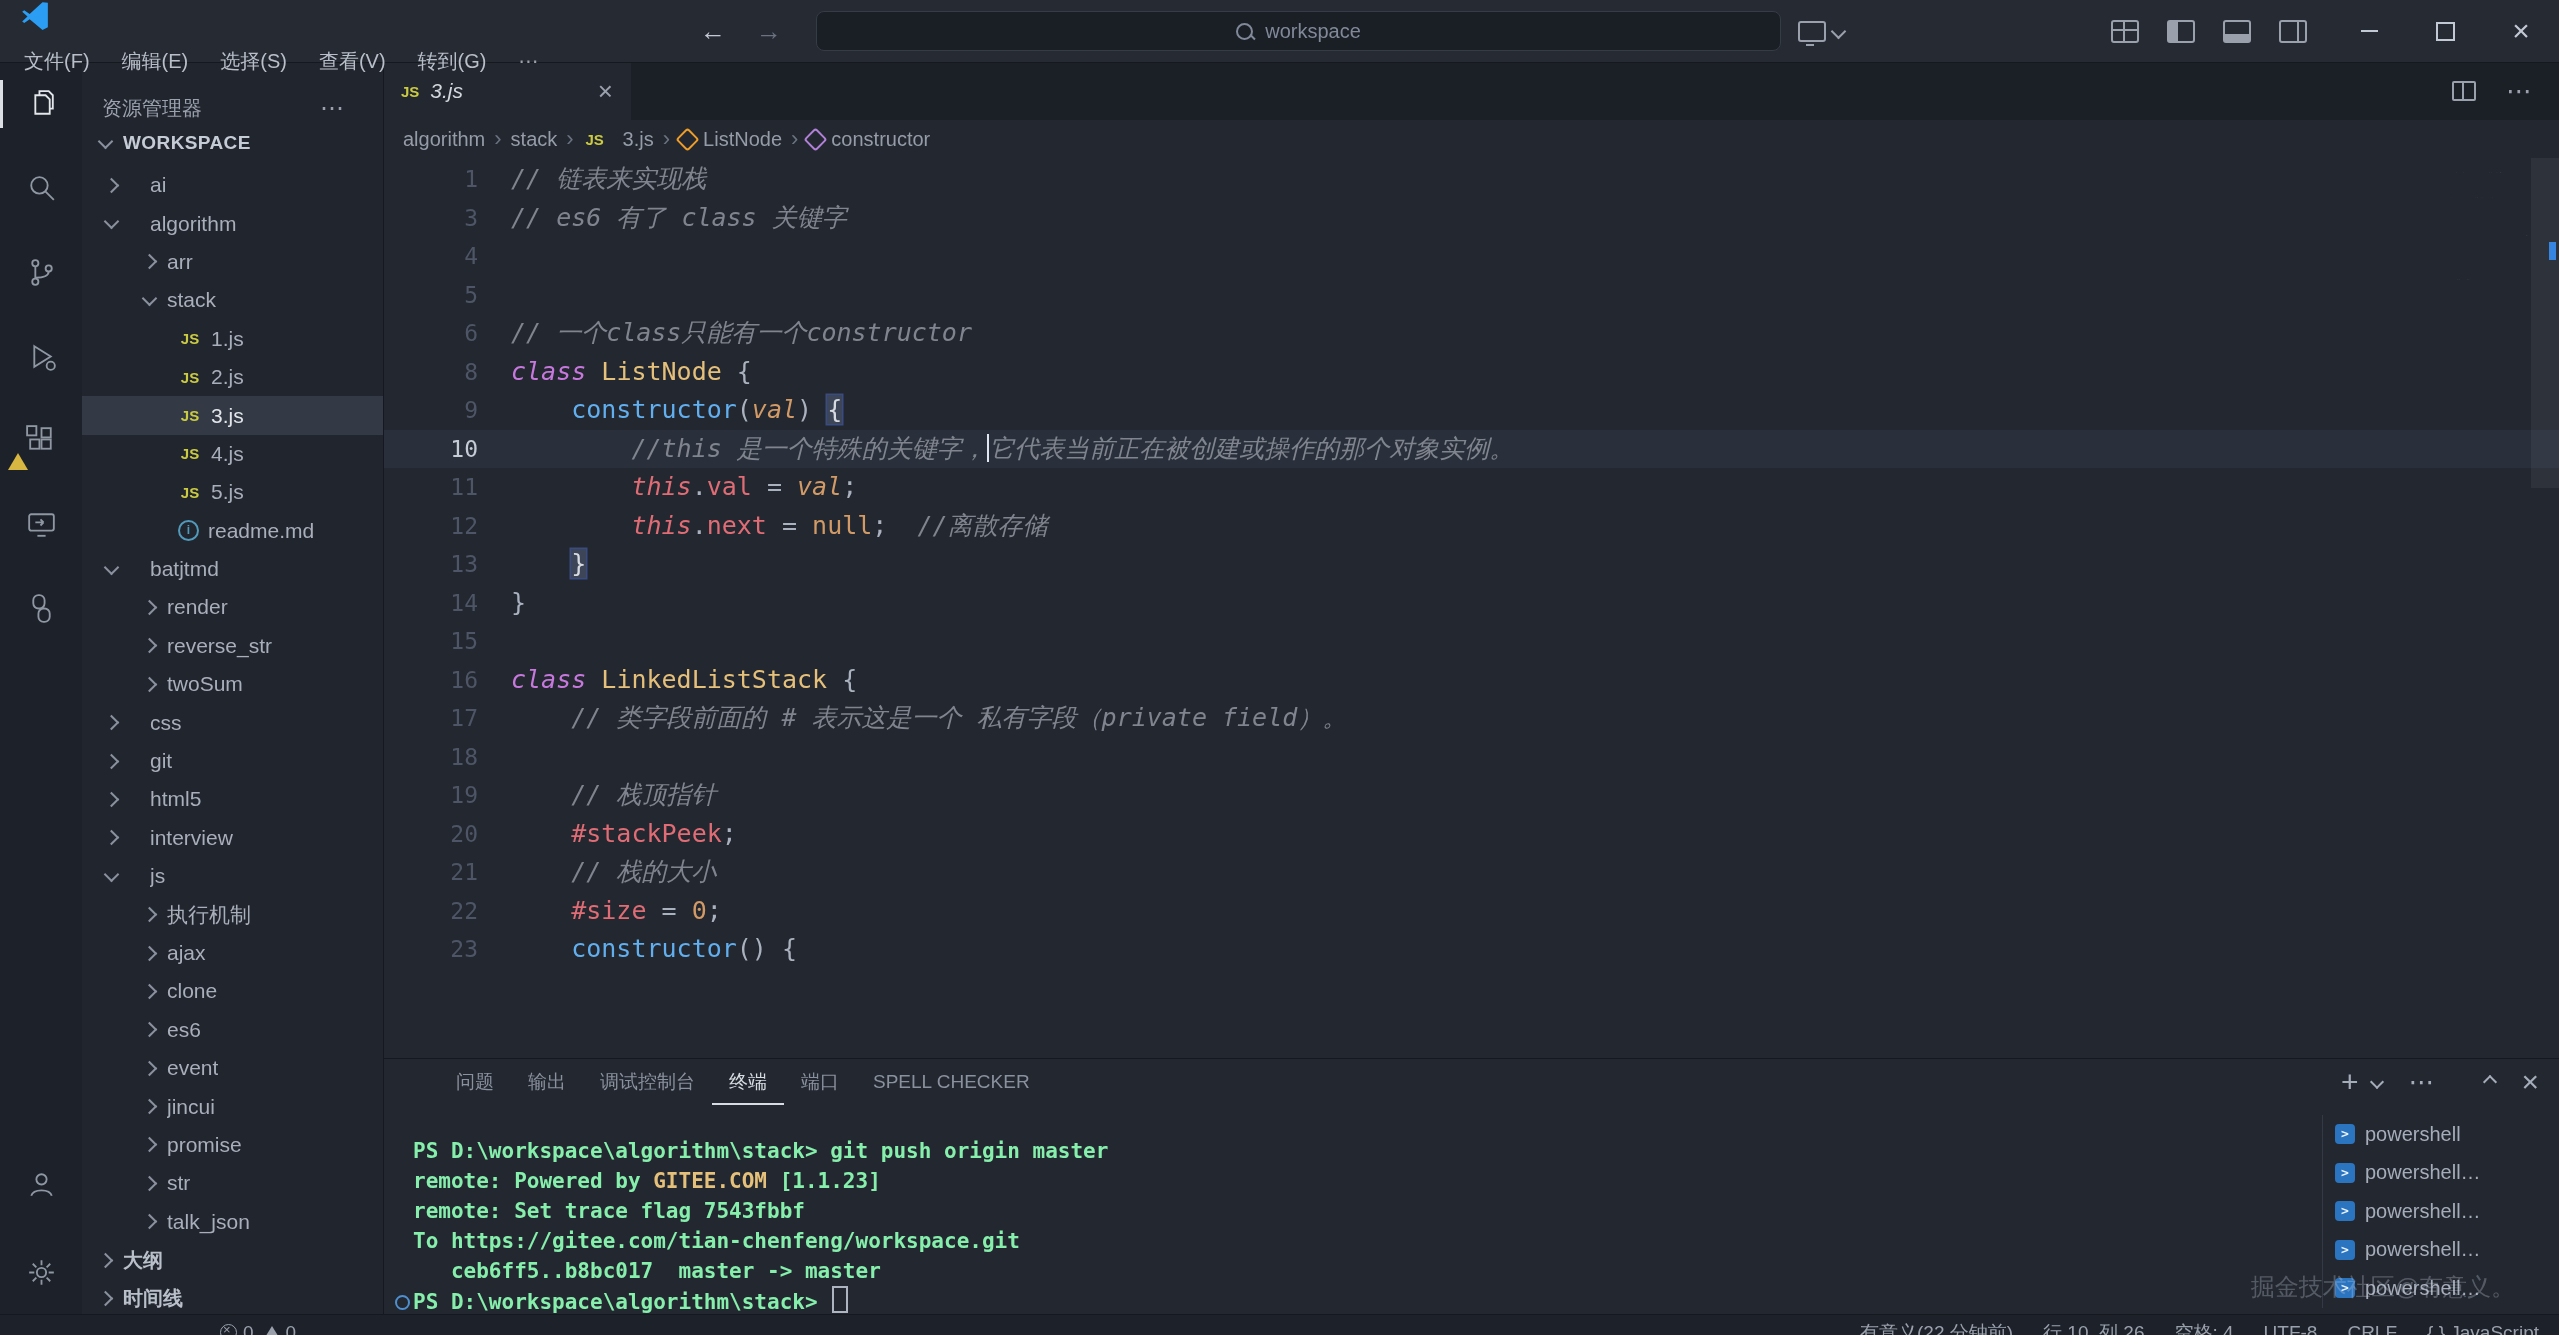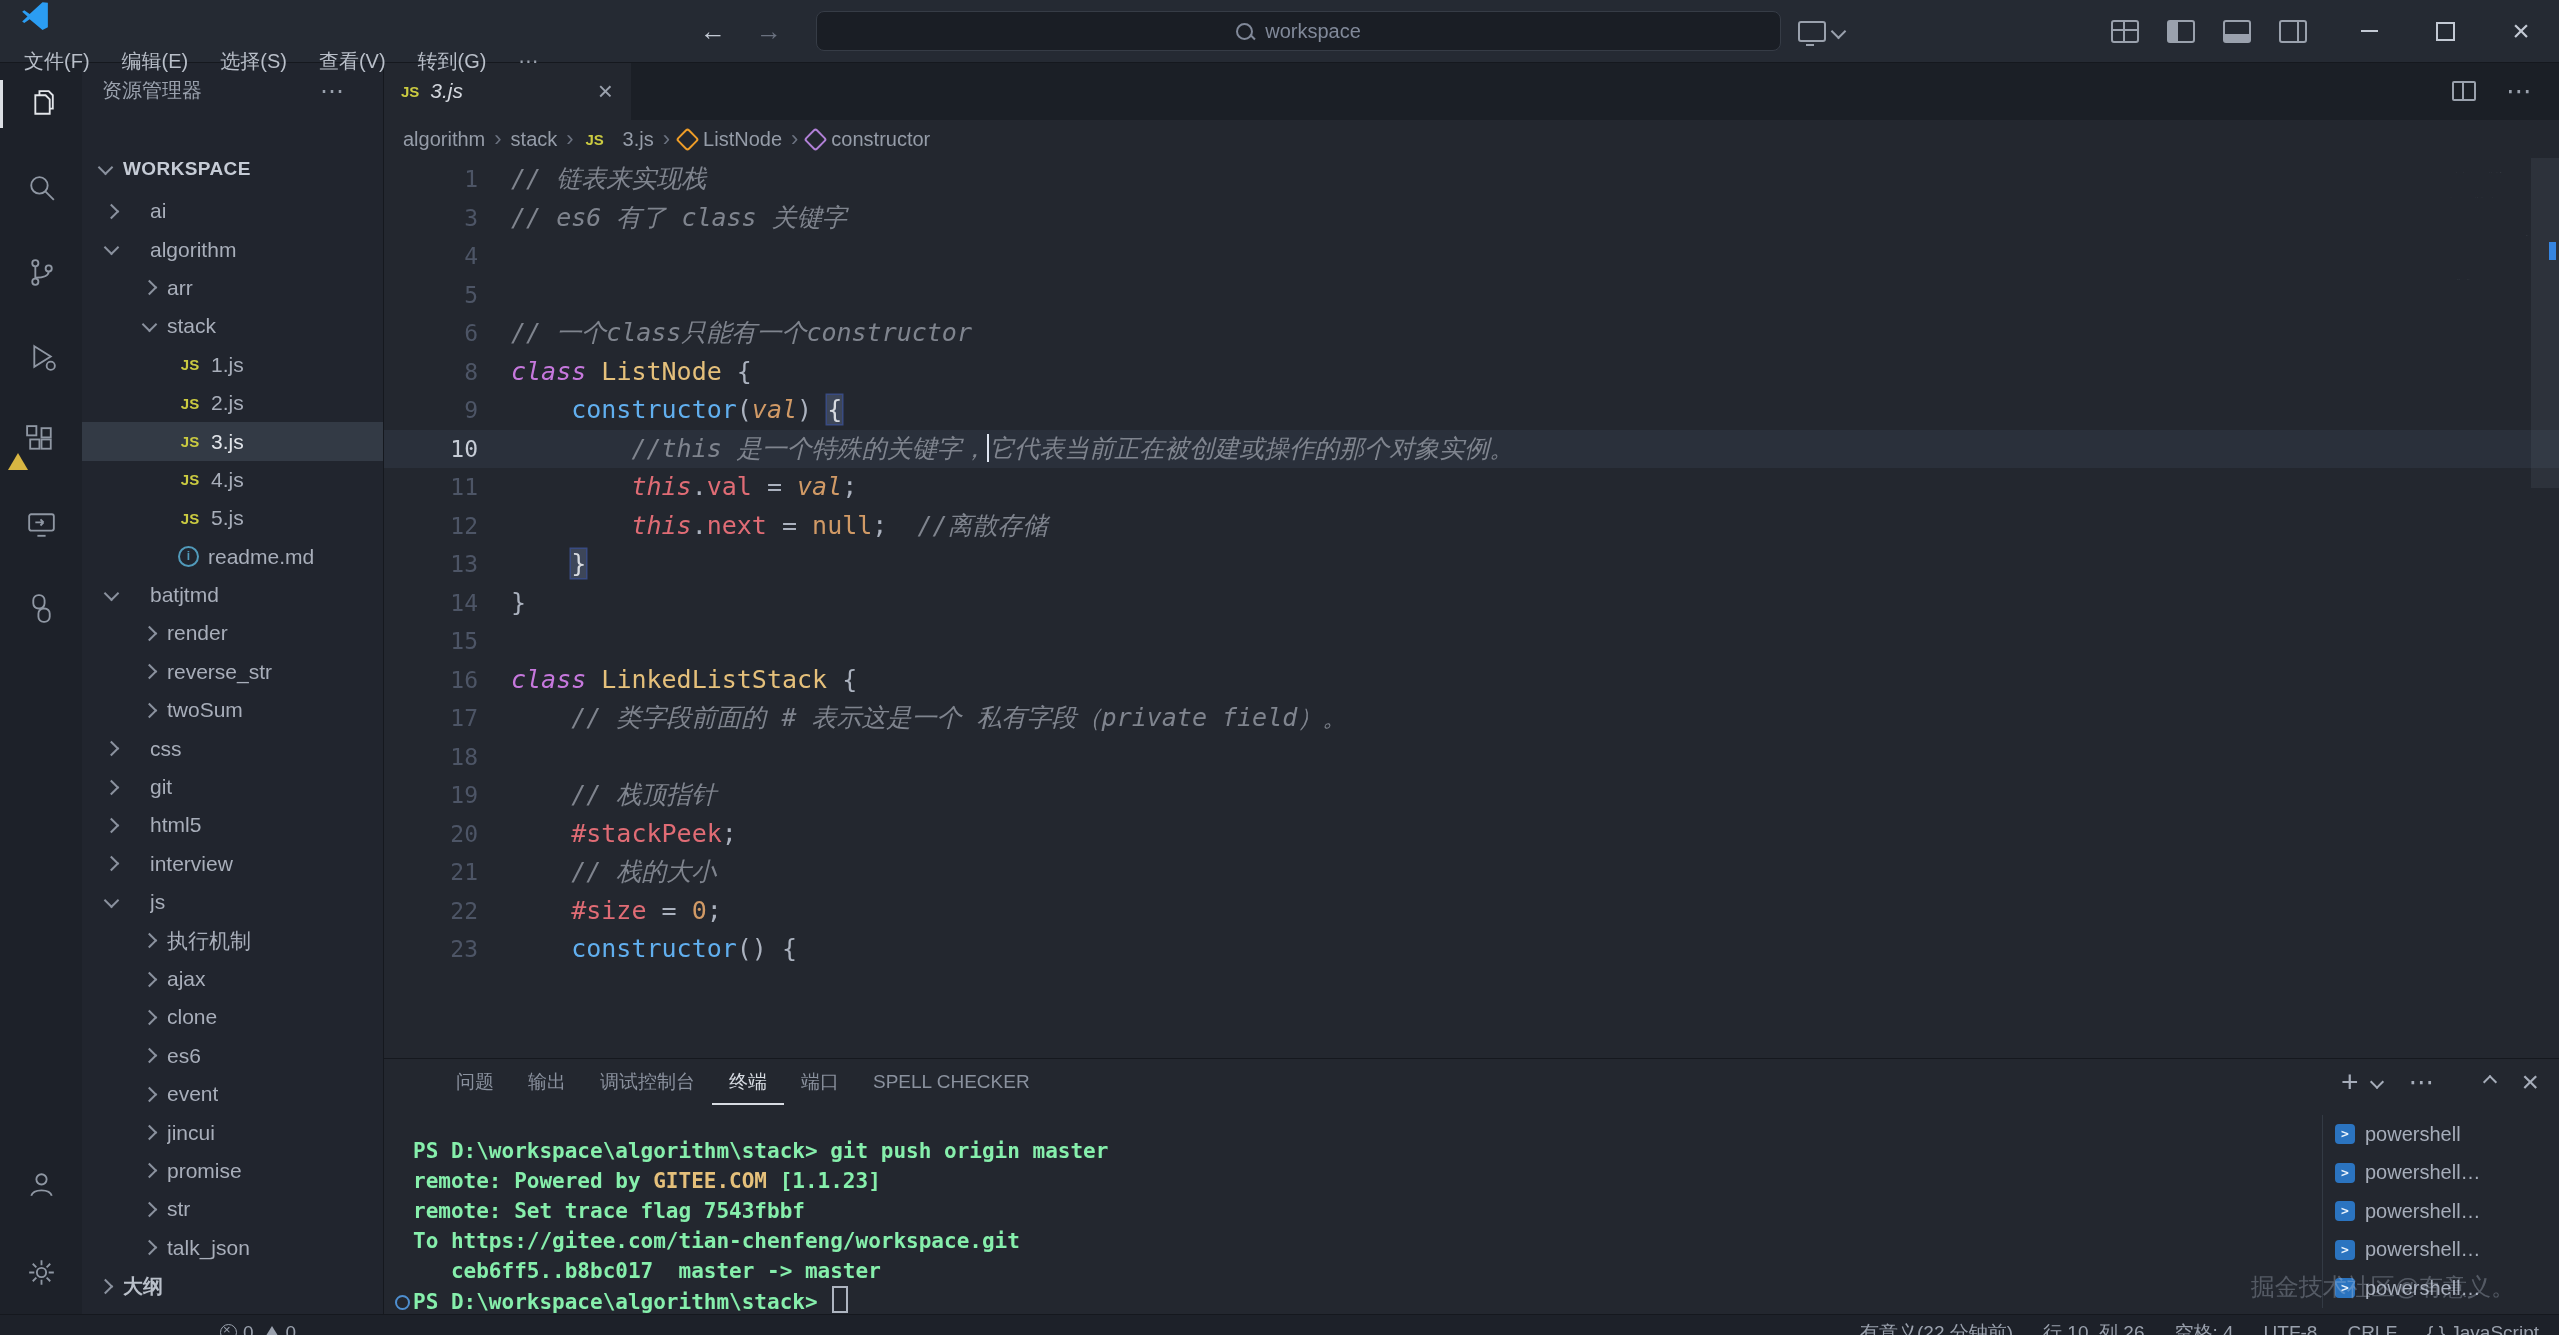--- a/index.html
+++ b/index.html
@@ -40,21 +40,21 @@
   .activitybar{position:absolute;left:0;top:62px;width:82px;height:1252px;background:#1d2129;display:flex;flex-direction:column;z-index:5;}
   .ab-item{height:84px;display:flex;align-items:center;justify-content:center;position:relative;}
   .ab-item svg{width:37px;height:37px;stroke:#8f97a3;fill:none;stroke-width:1.8;}
   .ab-item.active svg{stroke:#e3e6ea;}
   .ab-item.active::before{content:'';position:absolute;left:0;top:18px;bottom:18px;width:3px;background:#dcdfe4;}
   .ab-bottom{margin-top:auto;margin-bottom:4px;}
   .ab-badge{position:absolute;left:8px;bottom:12px;width:0;height:0;border-left:10px solid transparent;border-right:10px solid transparent;border-bottom:17px solid #d8b642;}
 
   
   .sidebar{position:absolute;left:82px;top:62px;width:301px;height:1252px;background:#21252e;border-right:1px solid #15181e;z-index:4;}
-  .sb-header{height:58px;display:flex;align-items:flex-start;padding:15px 20px;font-size:20px;color:#9ba2ae;}
+  .sb-header{height:58px;display:flex;align-items:flex-end;padding:2px 20px;font-size:20px;color:#9ba2ae;}
   .sb-more{margin-left:auto;margin-right:18px;font-size:24px;color:#9aa1ad;letter-spacing:1px;}
   .ws-row{height:38px;display:flex;align-items:center;padding-left:14px;font-size:19px;font-weight:700;letter-spacing:.4px;color:#c6ccd6;}
   .ws-row .cv{margin-right:10px;}
   #tree{padding-top:4px;}
   .trow{height:38.4px;display:flex;align-items:center;font-size:21px;color:#a8aeba;white-space:nowrap;}
   .trow.sel{background:#333a45;color:#e2e5ea;}
   .trow .lbl{overflow:hidden;text-overflow:ellipsis;}
   .lvl0{padding-left:14px;} .lvl1{padding-left:20px;gap:21px;} .lvl2{padding-left:58px;} .lvl3{padding-left:96px;}
   .trow.pane .lbl{font-weight:700;color:#bac0ca;font-size:20px;}
   .cv{width:9px;height:9px;border-right:2px solid #8a919e;border-bottom:2px solid #8a919e;display:inline-block;flex:0 0 auto;}

